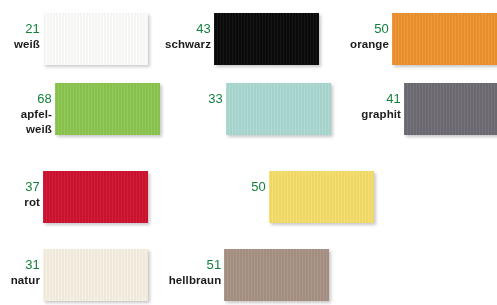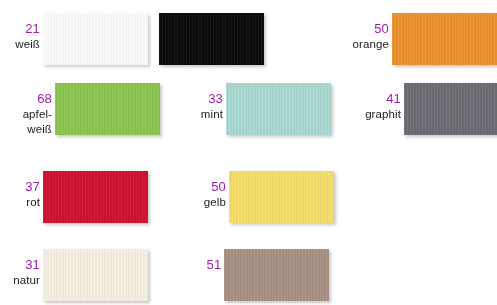--- a/index.html
+++ b/index.html
@@ -30,21 +30,21 @@
     width: 497px;
     height: 66px;
     display: flex;
     flex-direction: row;
     align-items: flex-start;
   }
 
   
   .swatch-row.row-0 { top: 10px; }
   .swatch-row.row-1 { top: 80px; padding-left: 12px; }
-  .swatch-row.row-2 { top: 168px; }
+  .swatch-row.row-2 { top: 168px; gap: 40px; }
   .swatch-row.row-3 { top: 246px; }
 
   .swatch-cell {
     position: relative;
     width: 172px;
     height: 66px;
     display: flex;
     flex-direction: row;
     align-items: flex-start;
     box-sizing: border-box;
@@ -68,33 +68,33 @@
     flex: 0 0 auto;
   }
   .swatch-cell.col-1 .swatch-label { width: 60px; }
   .swatch-cell.col-2 .swatch-label { width: 62px; }
 
   .swatch-number {
     display: block;
     font-size: 13px;
     line-height: 16px;
     letter-spacing: 0.2px;
-    color: #a21caf;
+    color: #15803d;
     white-space: nowrap;
   }
 
   .swatch-name {
     display: block;
     font-size: 11.5px;
     line-height: 15px;
     letter-spacing: 0.1px;
     color: #1c1c1c;
     white-space: nowrap;
   }
-  .swatch-name .name-line { display: block; }
+  .swatch-name .name-line { display: block; font-weight: bold; }
 
   .swatch-chip {
     width: 105px;
     height: 52px;
     margin-left: 2px;
     margin-top: 3px;
     flex: 0 0 auto;
     box-shadow: 2px 2px 3px rgba(0, 0, 0, 0.22);
     background-repeat: repeat;
     background-size: 3px 3px;
@@ -117,20 +117,26 @@
       <div class="swatch-cell col-0">
         <div class="swatch-label">
           <span class="swatch-number">21</span>
           <span class="swatch-name">
             <span class="name-line">weiß</span>
           </span>
         </div>
         <div class="swatch-chip chip-white" style="background-color: rgb(253, 253, 252);"></div>
       </div>
       <div class="swatch-cell col-1">
+        <div class="swatch-label">
+          <span class="swatch-number">43</span>
+          <span class="swatch-name">
+            <span class="name-line">schwarz</span>
+          </span>
+        </div>
         <div class="swatch-chip" style="background-color: rgb(10, 10, 10);"></div>
       </div>
       <div class="swatch-cell col-2">
         <div class="swatch-label">
           <span class="swatch-number">50</span>
           <span class="swatch-name">
             <span class="name-line">orange</span>
           </span>
         </div>
         <div class="swatch-chip" style="background-color: rgb(237, 146, 46);"></div>
@@ -143,23 +149,20 @@
           <span class="swatch-name">
             <span class="name-line">apfel-</span>
             <span class="name-line">weiß</span>
           </span>
         </div>
         <div class="swatch-chip" style="background-color: rgb(140, 198, 79);"></div>
       </div>
       <div class="swatch-cell col-1">
         <div class="swatch-label">
           <span class="swatch-number">33</span>
-          <span class="swatch-name">
-            <span class="name-line">mint</span>
-          </span>
         </div>
         <div class="swatch-chip" style="background-color: rgb(171, 217, 211);"></div>
       </div>
       <div class="swatch-cell col-2">
         <div class="swatch-label">
           <span class="swatch-number">41</span>
           <span class="swatch-name">
             <span class="name-line">graphit</span>
           </span>
         </div>
@@ -172,38 +175,38 @@
           <span class="swatch-number">37</span>
           <span class="swatch-name">
             <span class="name-line">rot</span>
           </span>
         </div>
         <div class="swatch-chip" style="background-color: rgb(206, 19, 48);"></div>
       </div>
       <div class="swatch-cell col-1">
         <div class="swatch-label">
           <span class="swatch-number">50</span>
-          <span class="swatch-name">
-            <span class="name-line">gelb</span>
-          </span>
         </div>
         <div class="swatch-chip" style="background-color: rgb(247, 222, 106);"></div>
       </div>
     </div>
     <div class="swatch-row row-3">
       <div class="swatch-cell col-0">
         <div class="swatch-label">
           <span class="swatch-number">31</span>
           <span class="swatch-name">
             <span class="name-line">natur</span>
           </span>
         </div>
         <div class="swatch-chip" style="background-color: rgb(247, 241, 227);"></div>
       </div>
       <div class="swatch-cell col-1">
         <div class="swatch-label">
           <span class="swatch-number">51</span>
+          <span class="swatch-name">
+            <span class="name-line">hellbraun</span>
+          </span>
         </div>
         <div class="swatch-chip" style="background-color: rgb(168, 146, 132);"></div>
       </div>
       <div class="cell-empty"></div>
     </div>
   </div>
 
 </body></html>

